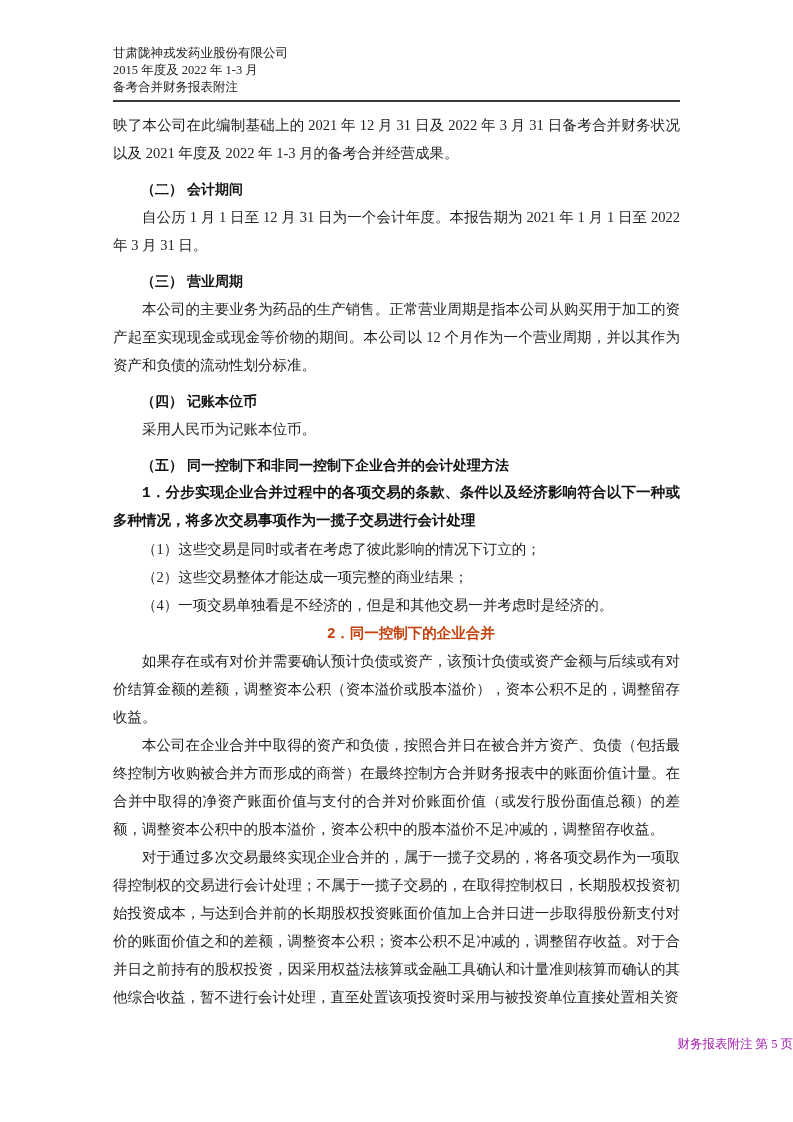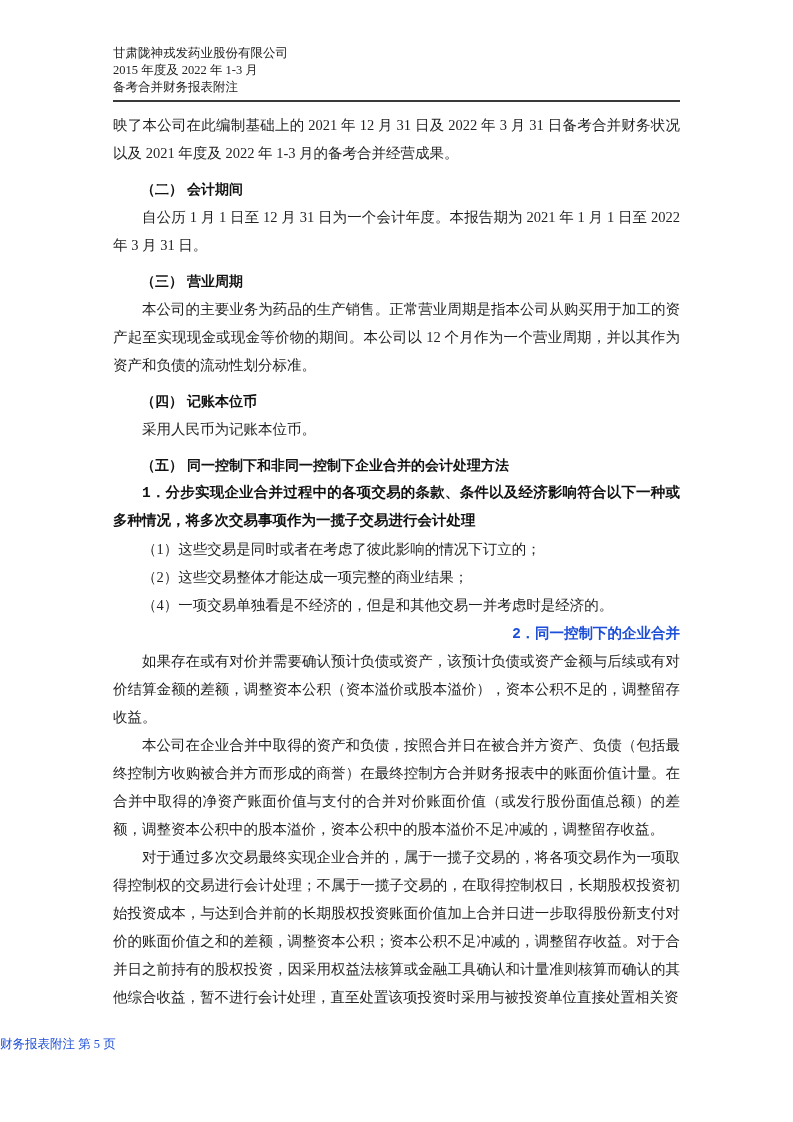--- a/index.html
+++ b/index.html
@@ -55,37 +55,37 @@
   .bold-para {
     font-family: Liberation Mono, monospace;
     font-weight: bold;
     color: #111111;
     text-indent: 2em;
     text-align: justify;
   }
   .sub-heading {
     font-family: "Liberation Sans", "DejaVu Sans", sans-serif;
     font-weight: bold;
-    color: #1d4ed8;
+    color: #c2410c;
     text-indent: 2em;
-    text-align: right;
+    text-align: center;
   }
   .list-item {
     text-indent: 2em;
     text-align: left;
   }
   
   .doc-footer {
     position: absolute;
     left: 0;
     right: 0;
     top: 1036px;
-    text-align: left;
+    text-align: right;
     font-size: 12.5px;
-    color: #1d4ed8;
+    color: #a21caf;
   }
 </style>
 </head>
 <body>
 
 <div class="page">
   <div class="page-inner">
 
     <header class="doc-header">
       <div>甘肃陇神戎发药业股份有限公司</div>

